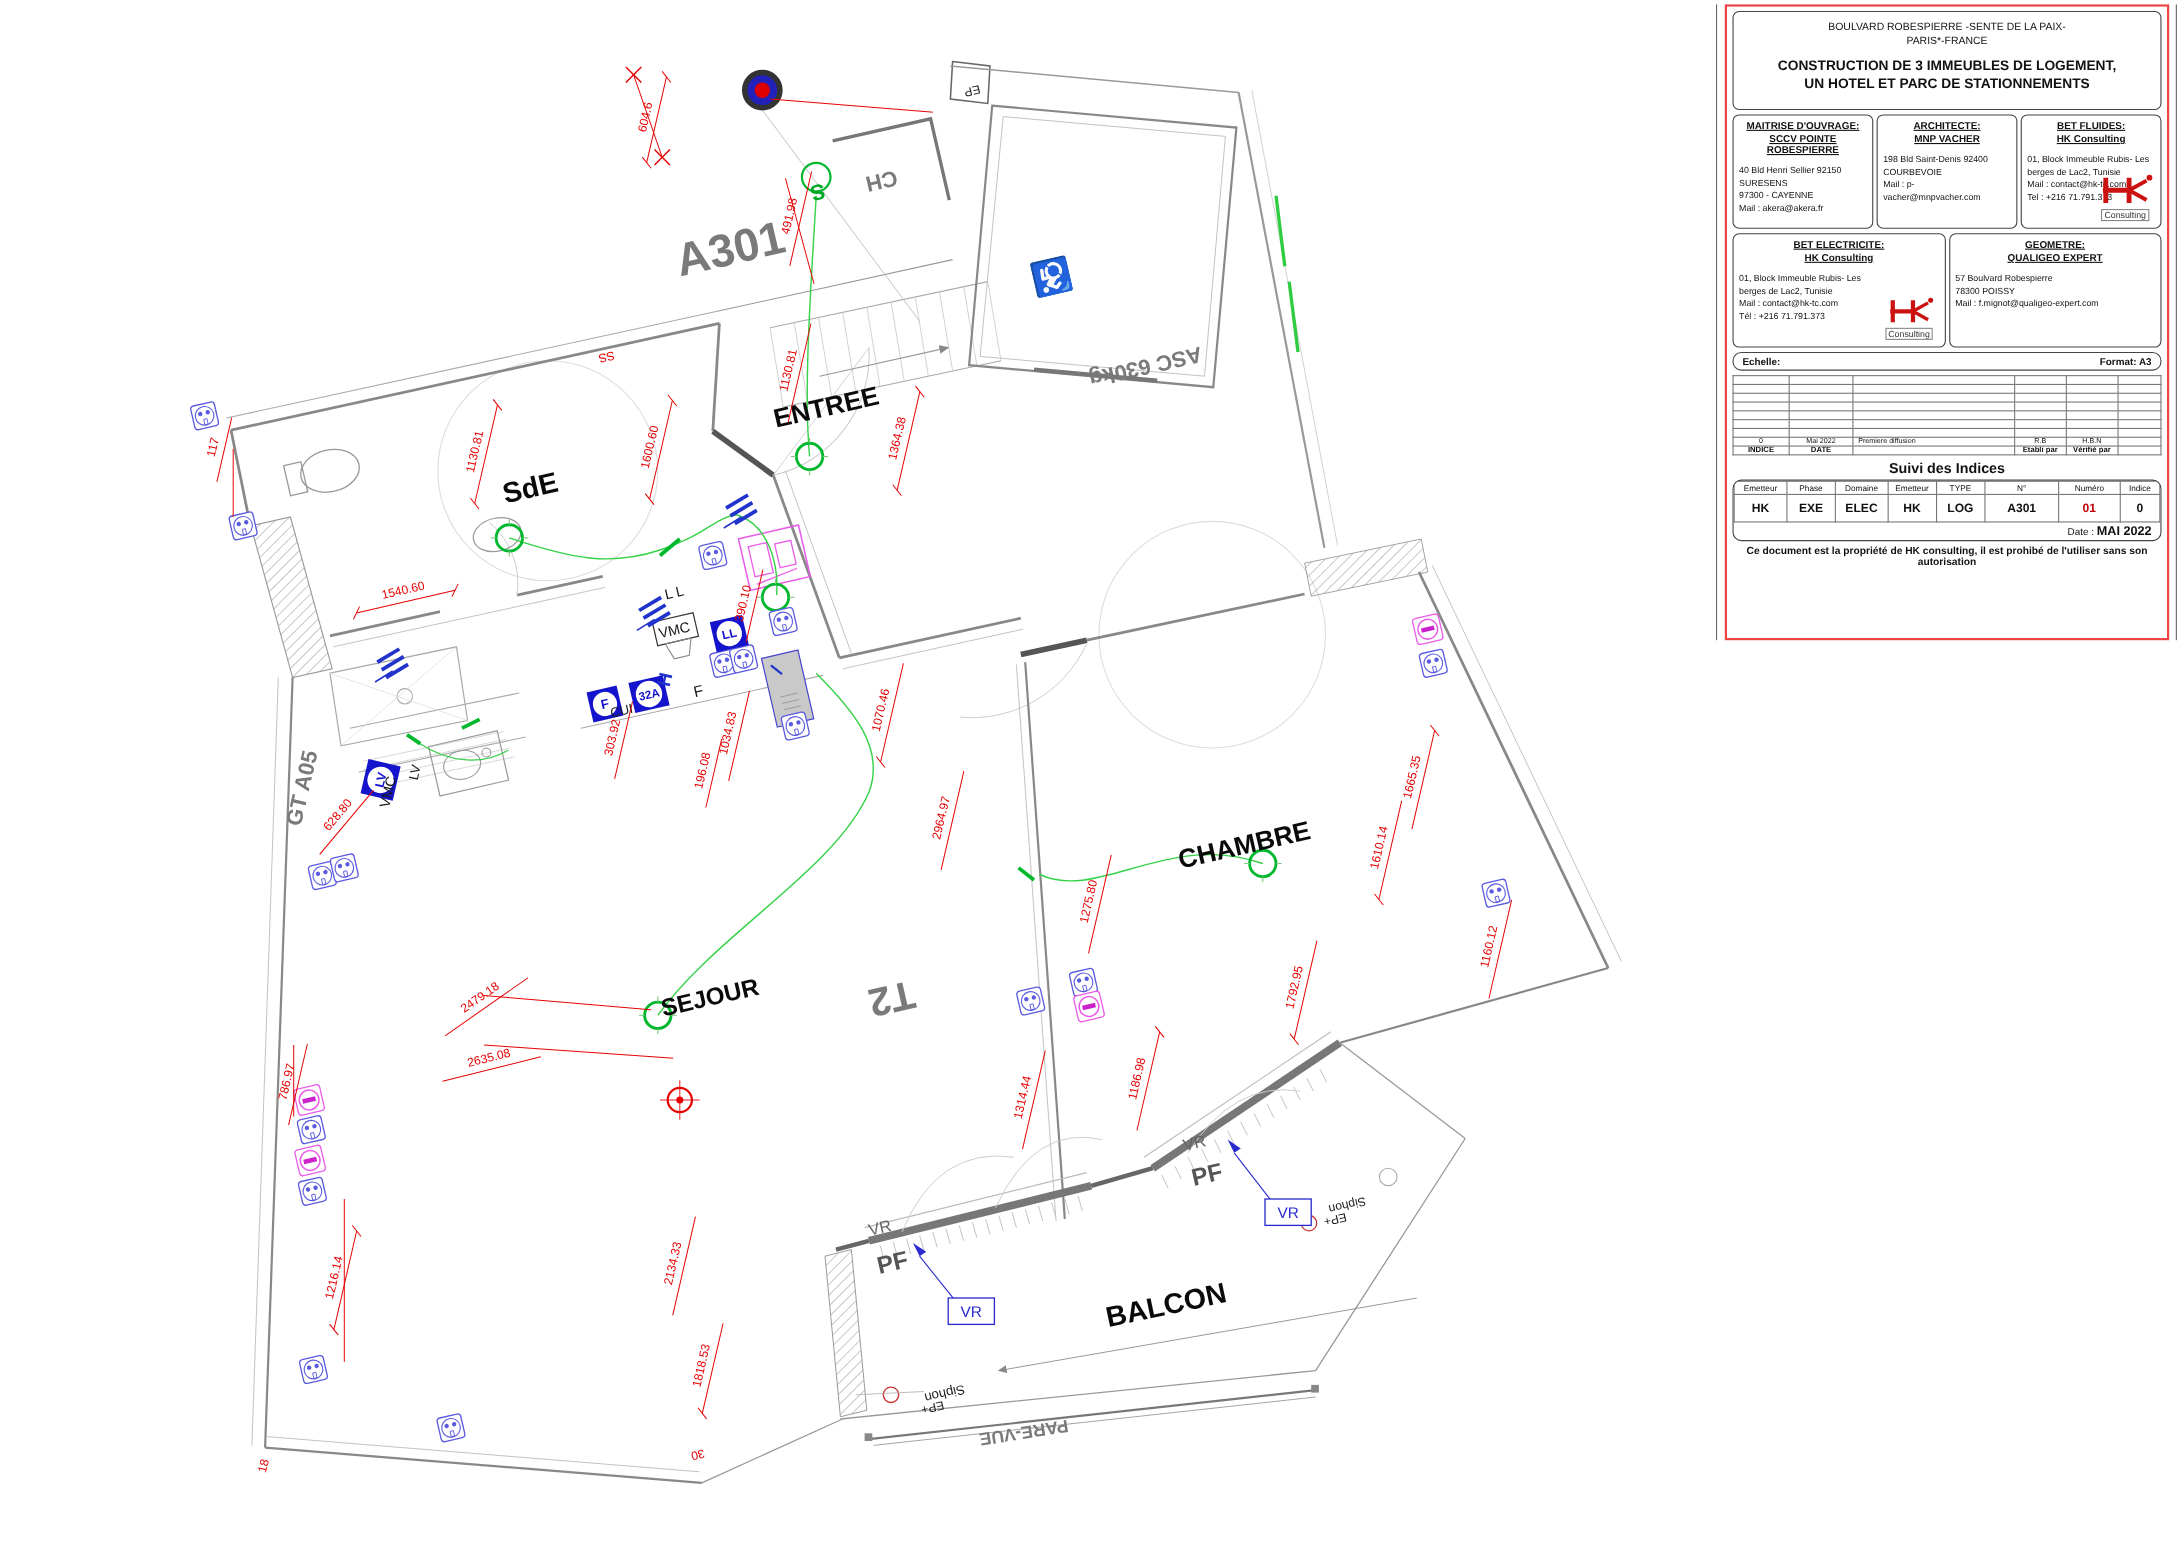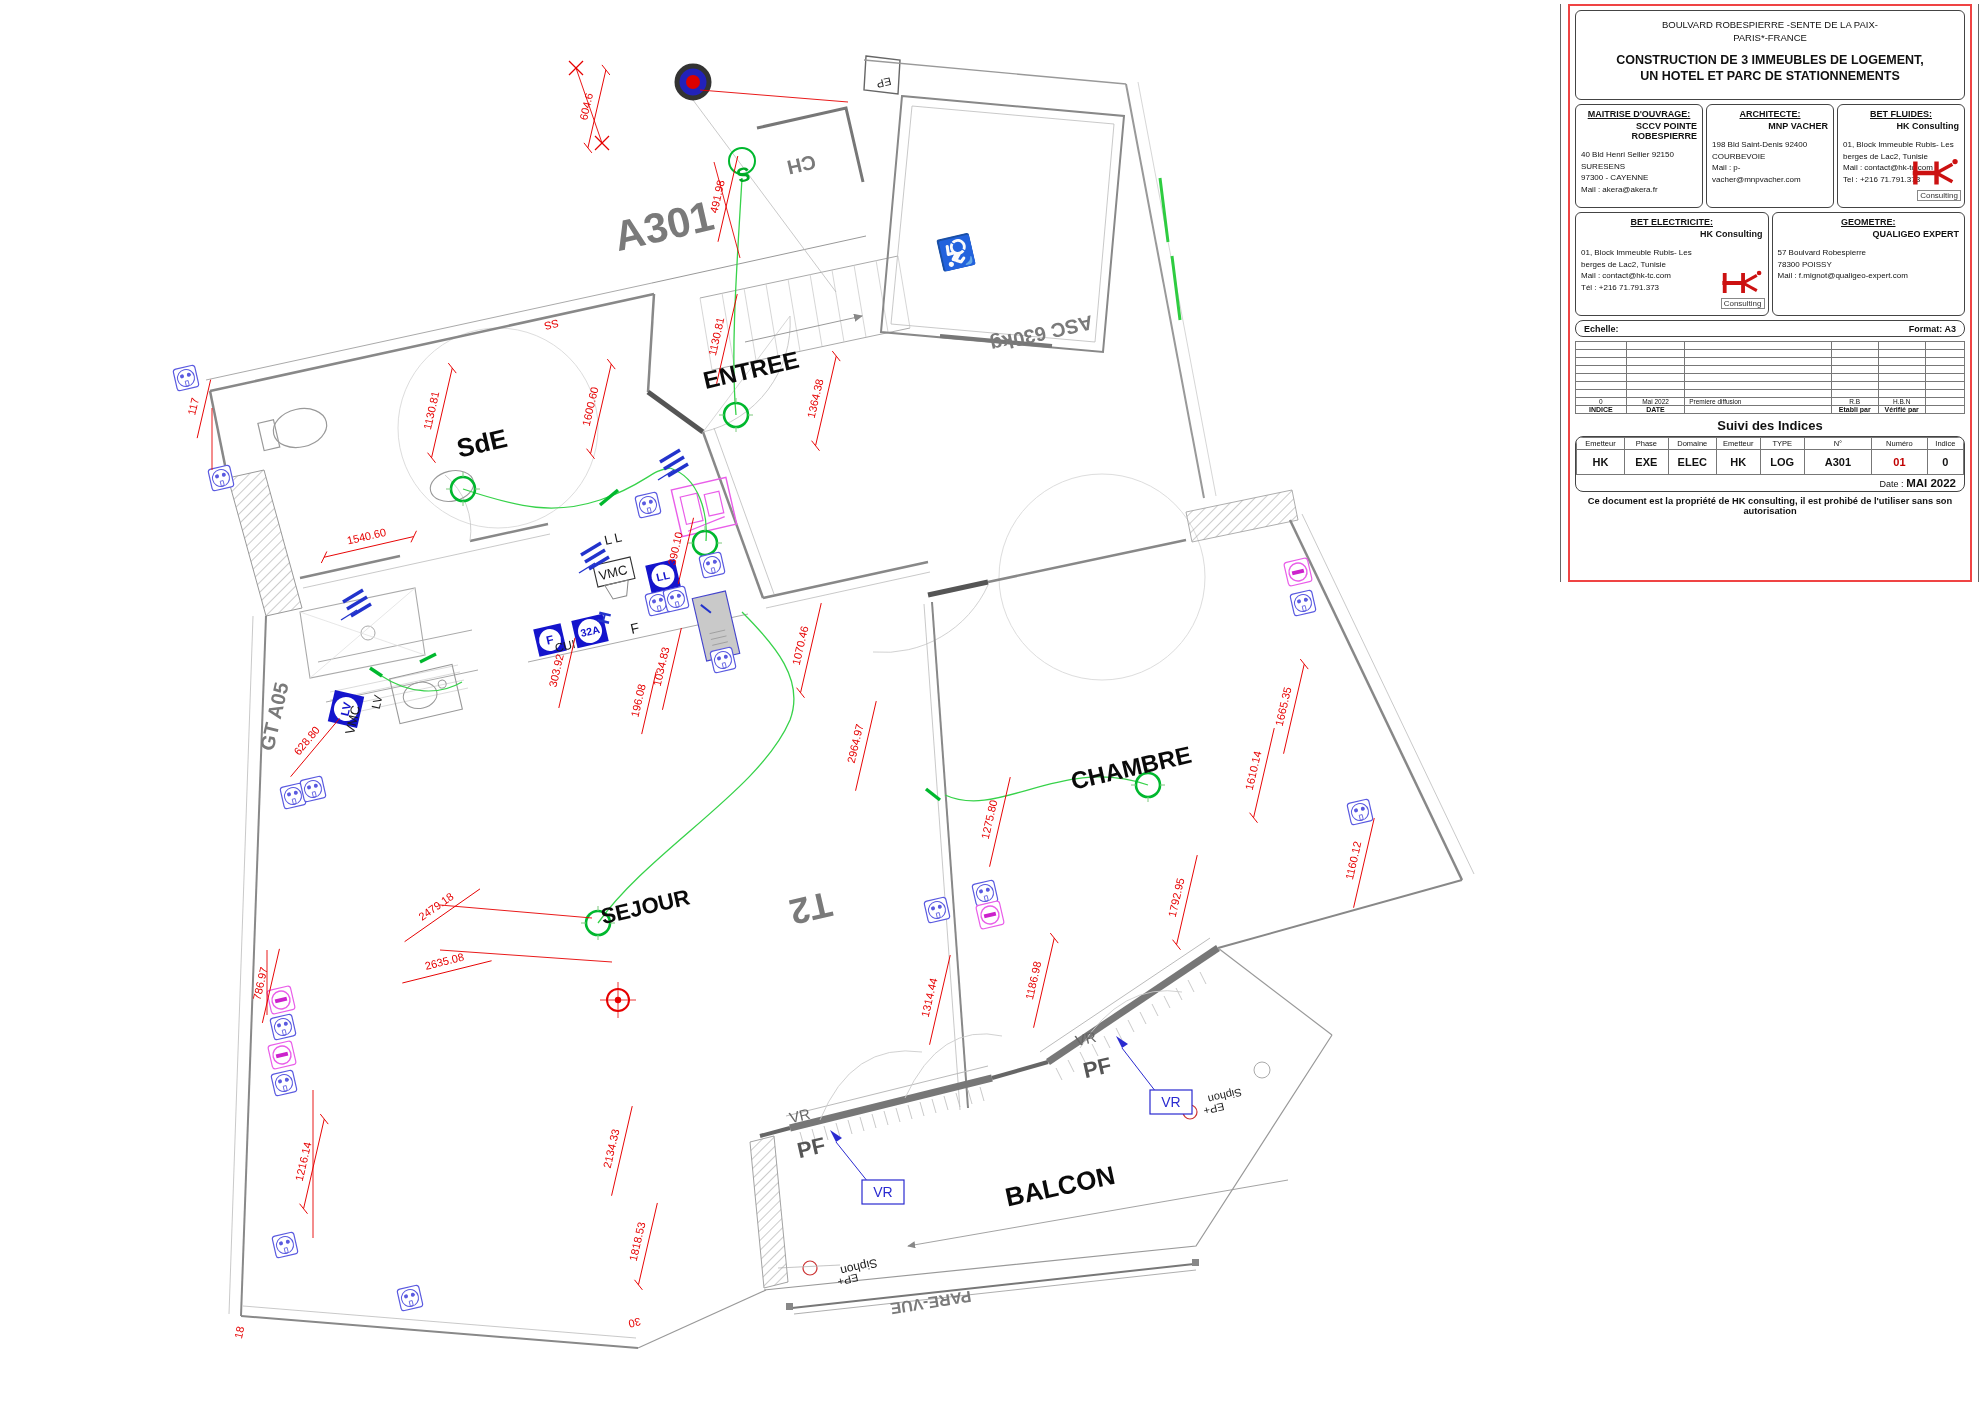--- a/index.html
+++ b/index.html
@@ -18,23 +18,23 @@
   .tblock{position:absolute;left:1568px;top:4px;width:404px;height:578px;border:2px solid #ef4444;
     background:#fff;box-sizing:border-box;padding:4px 5px;font-size:9px;color:#111;}
   .tb-edge{position:absolute;top:4px;height:578px;width:1px;background:#666;}
   .tb-box{border:1.5px solid #444;border-radius:6px;box-sizing:border-box;background:#fff;}
   .tb-head{height:90px;text-align:center;padding-top:8px;margin-bottom:4px;}
   .tb-head .addr{font-size:9.5px;line-height:1.35;}
   .tb-head .proj{font-size:12.5px;font-weight:bold;line-height:1.3;margin-top:7px;}
   .tb-row{display:flex;gap:3px;margin-bottom:4px;}
   .tb-cell{flex:1;height:104px;padding:4px 5px;position:relative;overflow:hidden;}
   .tb-cell .ttl{text-align:center;font-size:9px;font-weight:bold;text-decoration:underline;}
-  .tb-cell .nm{text-align:right;font-size:9px;font-weight:bold;margin:2px 0 8px 0;}
+  .tb-cell .nm{text-align:center;font-size:9px;font-weight:bold;margin:2px 0 8px 0;text-decoration:underline;}
   .tb-cell .ln{font-size:8px;line-height:1.45;}
-  .hklogo{position:absolute;right:3px;bottom:6px;width:58px;text-align:right;}
+  .hklogo{position:absolute;right:3px;bottom:6px;width:58px;text-align:center;}
   .hklogo .ctext{border:0.5px solid #888;font-size:8px;color:#333;padding:0 2px;display:inline-block;}
   .tb-scale{height:17px;display:flex;justify-content:space-between;align-items:center;
     padding:2px 8px;font-size:9px;font-weight:bold;margin-bottom:4px;border-radius:8px;}
   .tb-title{height:60px;display:flex;align-items:center;justify-content:center;
     font-size:21px;letter-spacing:1px;margin-bottom:4px;}
   table.revs{width:100%;border-collapse:collapse;table-layout:fixed;}
   table.revs td{border:1px solid #777;height:7px;font-size:6.5px;text-align:center;padding:0;
     overflow:hidden;white-space:nowrap;}
   table.revs tr.hd td{font-size:7px;font-weight:bold;}
   .suivi{text-align:center;font-weight:bold;font-size:13px;padding:4px 0 3px 0;}

